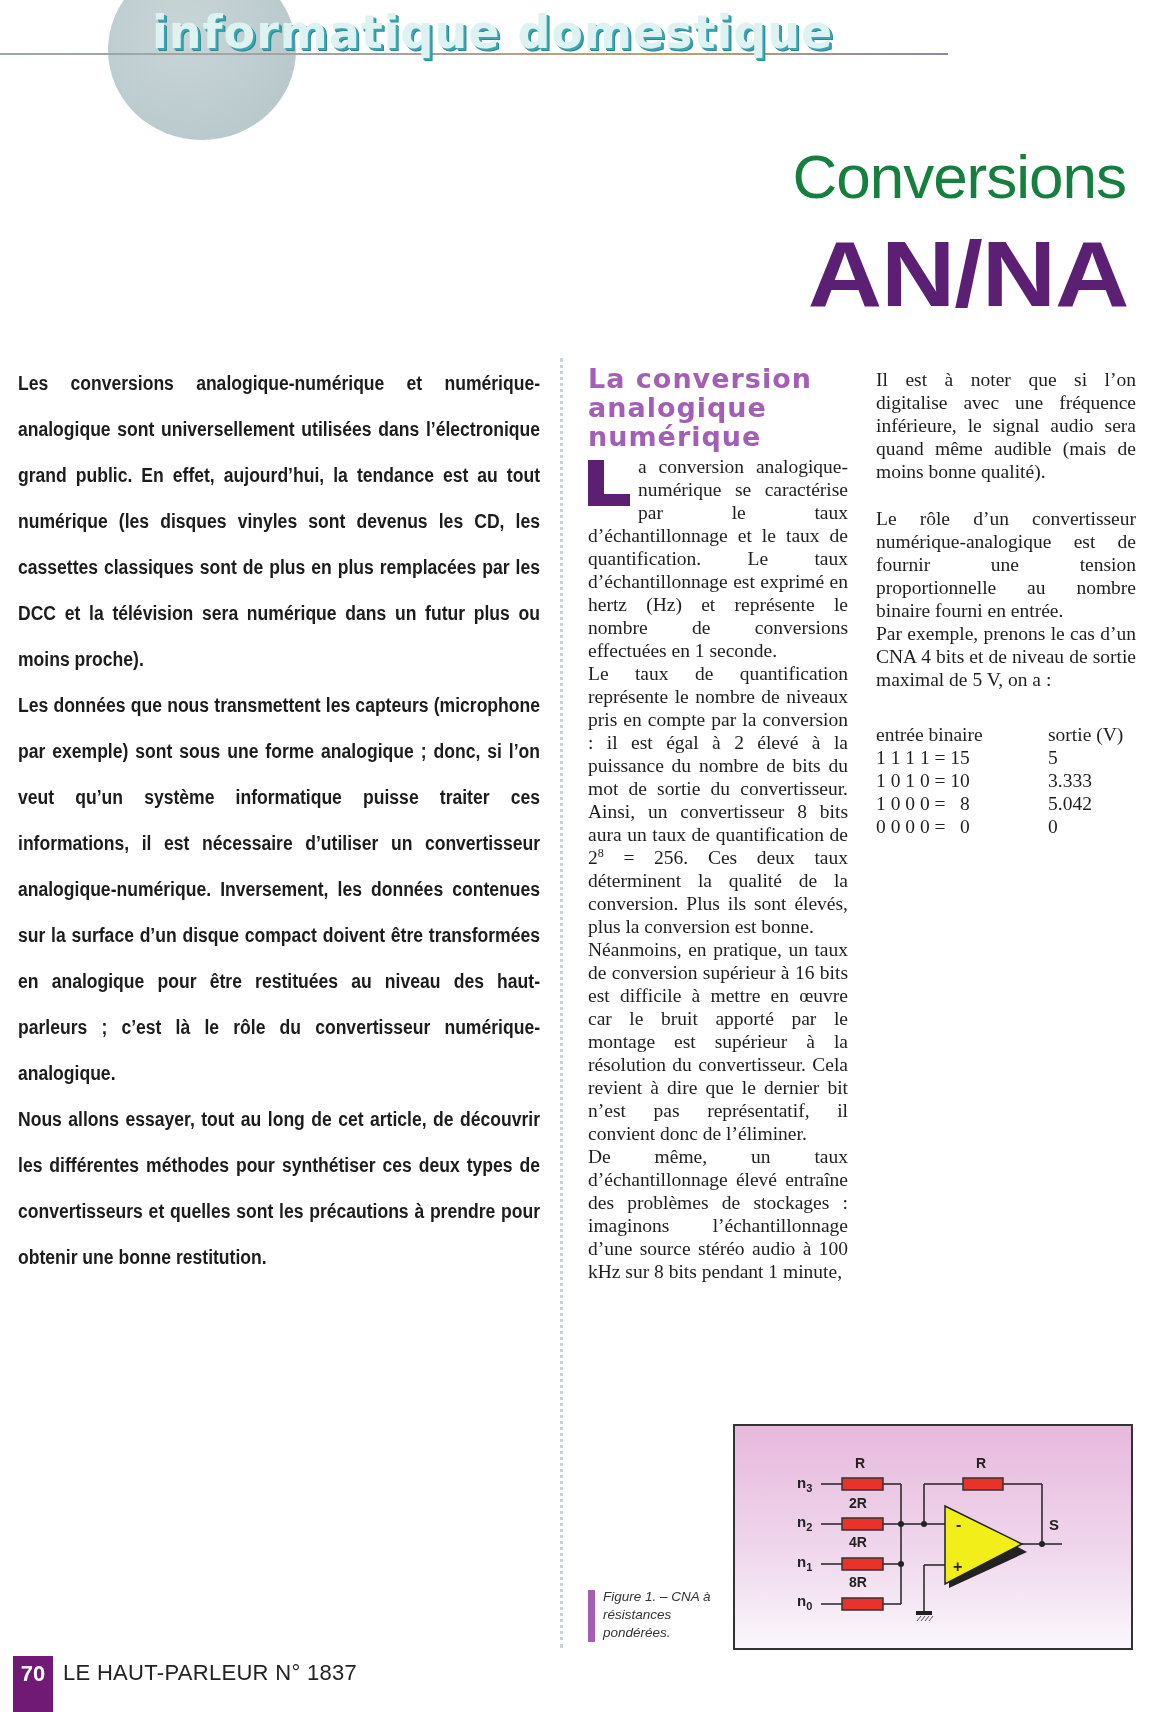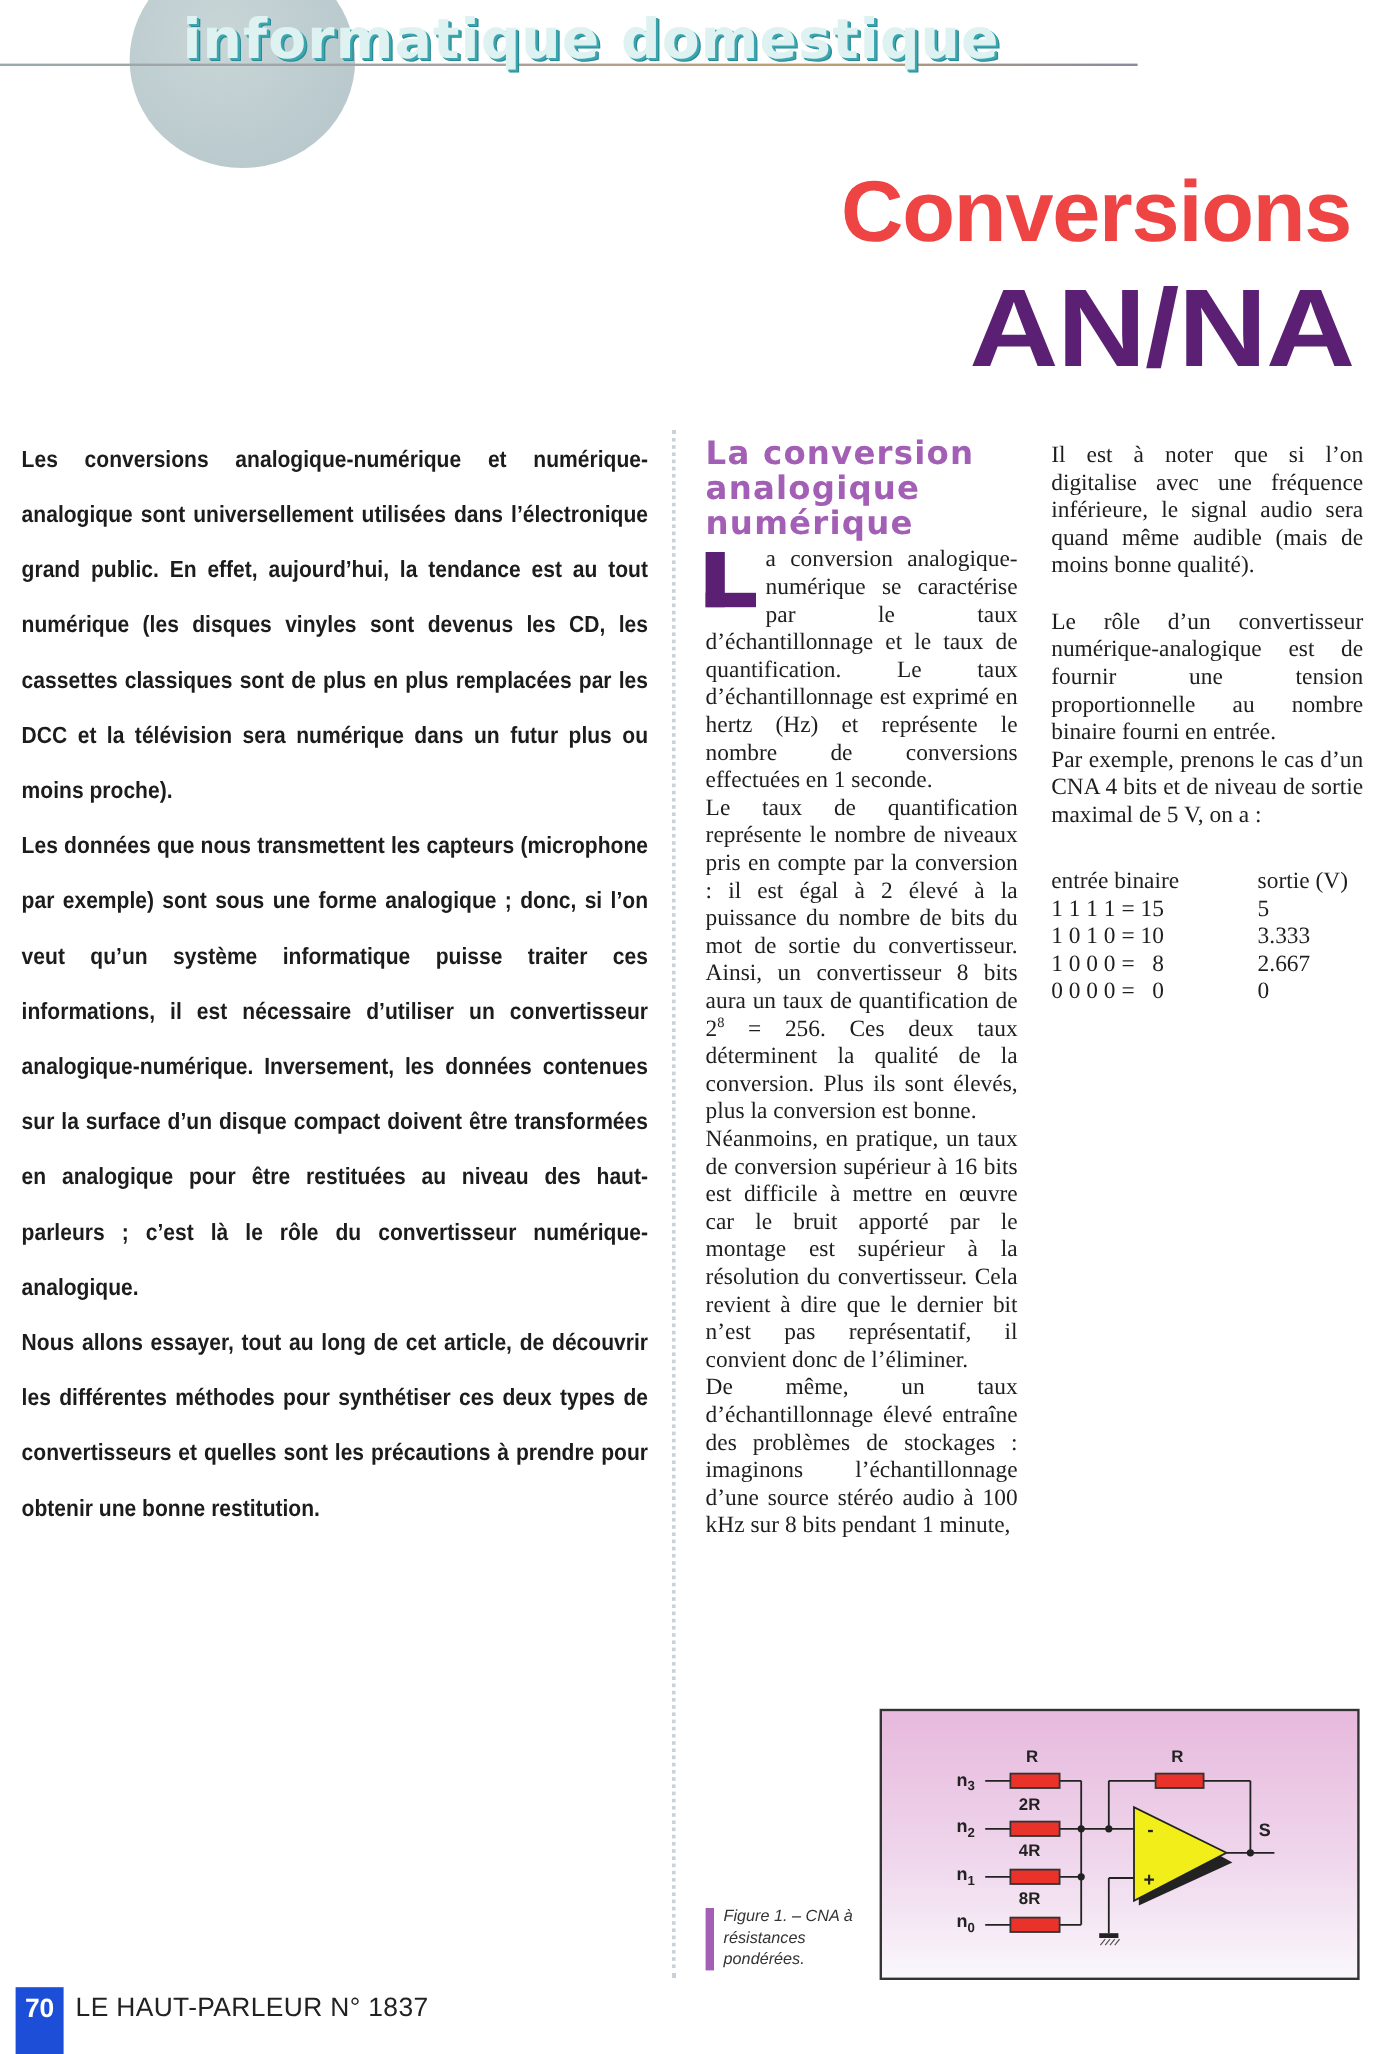--- a/index.html
+++ b/index.html
@@ -1,40 +1,40 @@
 <!DOCTYPE html>
 <html><head>
 <meta charset="utf-8">
 <style>
   html,body{margin:0;padding:0;background:#fff;}
   body{width:1152px;height:1712px;position:relative;overflow:hidden;font-family:"Liberation Serif",serif;color:#1a1a1a;}
   .circle{position:absolute;left:108px;top:-40px;width:188px;height:180px;border-radius:50%;background:radial-gradient(circle at 40% 40%,#c9d6d8,#b3c4c8);}
   .rubric-line{position:absolute;left:0;top:53px;width:948px;height:2px;background:linear-gradient(90deg,#9aa 0%,#a8a0a4 40%,#c0a070 70%,#8a8aa0 100%);}
   .rubric{position:absolute;left:152px;top:4px;font-family:"DejaVu Sans",sans-serif;font-weight:bold;font-size:46px;letter-spacing:1px;color:#dff2f2;text-shadow:2px 2px 0 #3aa6b0,3px 3px 0 #2a8a94;line-height:56px;white-space:nowrap;}
-  .title1{position:absolute;right:26px;top:122px;font-family:"Liberation Sans",sans-serif;font-size:72px;font-weight:bold;color:#ef4444;letter-spacing:-1px;line-height:110px;}
+  .title1{position:absolute;right:26px;top:122px;font-family:"Liberation Sans",sans-serif;font-size:62px;font-weight:normal;color:#15803d;letter-spacing:-1px;line-height:110px;}
   .title2{position:absolute;right:24px;top:224px;font-family:"Liberation Sans",sans-serif;font-size:92px;font-weight:900;color:#5b1f73;letter-spacing:-1px;line-height:100px;transform:scaleX(1.12);transform-origin:right;}
   .intro{position:absolute;left:18px;top:360px;width:522px;font-family:"Liberation Sans",sans-serif;font-weight:bold;font-size:19.5px;line-height:46px;text-align:justify;color:#1c1c1c;transform:scaleX(0.9);transform-origin:left top;width:580px;}
   .intro p{margin:0;}
   .dotsep{position:absolute;left:560px;top:358px;width:0;height:1290px;border-left:3px dotted #c8d2d8;}
   .col{position:absolute;font-size:19.5px;line-height:23px;text-align:justify;color:#1e1e1e;}
   .col p{margin:0;}
   .col2{left:588px;top:364px;width:260px;}
   .col3{left:876px;top:368px;width:260px;}
   .h2{font-family:"DejaVu Sans",sans-serif;font-weight:bold;font-size:27px;line-height:29px;color:#a35fb5;letter-spacing:1px;text-align:left;margin:0 0 4px 0;}
   .dropcap{float:left;width:42px;height:42px;margin:5px 8px 0 0;position:relative;}
   .dropcap .v{position:absolute;left:0;top:0;width:16px;height:46px;background:#5b1f73;}
   .dropcap .h{position:absolute;left:0;top:34px;width:42px;height:12px;background:#5b1f73;}
   sup{font-size:12px;line-height:0;}
   table.dac{border-collapse:collapse;font-size:19.5px;margin-top:32px;}
   table.dac td{padding:0;line-height:23px;vertical-align:top;}
   table.dac td.c1{width:172px;}
   .figure{position:absolute;left:733px;top:1424px;width:396px;height:222px;border:2px solid #333;background:linear-gradient(180deg,#e7b9dd 0%,#efd6ec 55%,#faf7fc 100%);}
   .figbar{position:absolute;left:588px;top:1590px;width:7px;height:52px;background:#a35fb5;}
   .figcap{position:absolute;left:603px;top:1588px;width:130px;font-family:"Liberation Sans",sans-serif;font-style:italic;font-size:13.5px;line-height:18px;color:#333;}
-  .pageno{position:absolute;left:13px;top:1656px;width:40px;height:56px;background:#1d4ed8;color:#fff;font-family:"Liberation Sans",sans-serif;font-weight:bold;font-size:22px;text-align:center;line-height:36px;}
+  .pageno{position:absolute;left:13px;top:1656px;width:40px;height:56px;background:#701a75;color:#fff;font-family:"Liberation Sans",sans-serif;font-weight:bold;font-size:22px;text-align:center;line-height:36px;}
   .mag{position:absolute;left:63px;top:1660px;font-family:"Liberation Sans",sans-serif;font-size:22px;color:#222;letter-spacing:0.3px;}
 </style>
 </head>
 <body>
 
 <div class="circle"></div>
 <div class="rubric-line"></div>
 <div class="rubric">informatique domestique</div>
 <div class="title1">Conversions</div>
 <div class="title2">AN/NA</div>
@@ -71,21 +71,21 @@
     <tr>
       <td class="c1" style="white-space:pre">1 1 1 1 = 15</td>
       <td>5</td>
     </tr>
     <tr>
       <td class="c1" style="white-space:pre">1 0 1 0 = 10</td>
       <td>3.333</td>
     </tr>
     <tr>
       <td class="c1" style="white-space:pre">1 0 0 0 =   8</td>
-      <td>2.667</td>
+      <td>5.042</td>
     </tr>
     <tr>
       <td class="c1" style="white-space:pre">0 0 0 0 =   0</td>
       <td>0</td>
     </tr>
   </tbody>
     </table>
 </div>
 
 <div class="figure">

